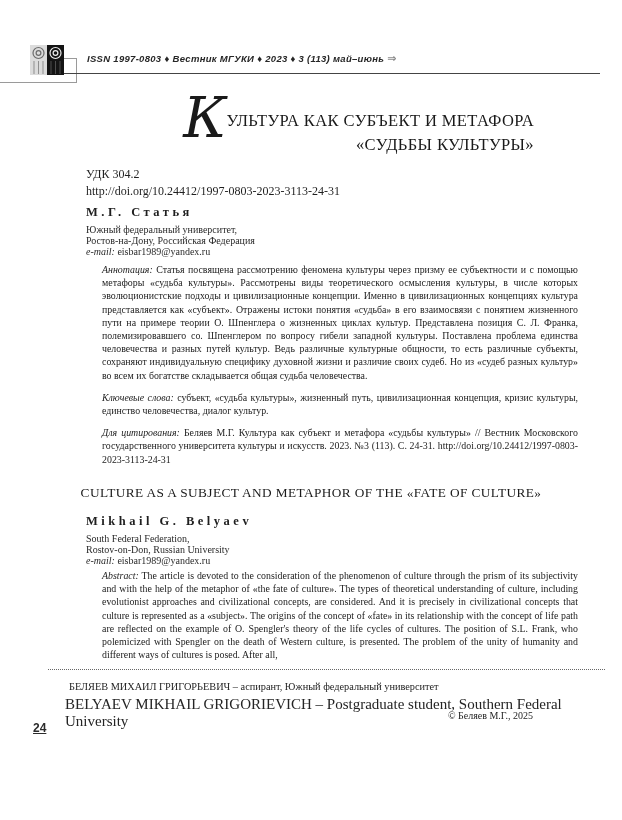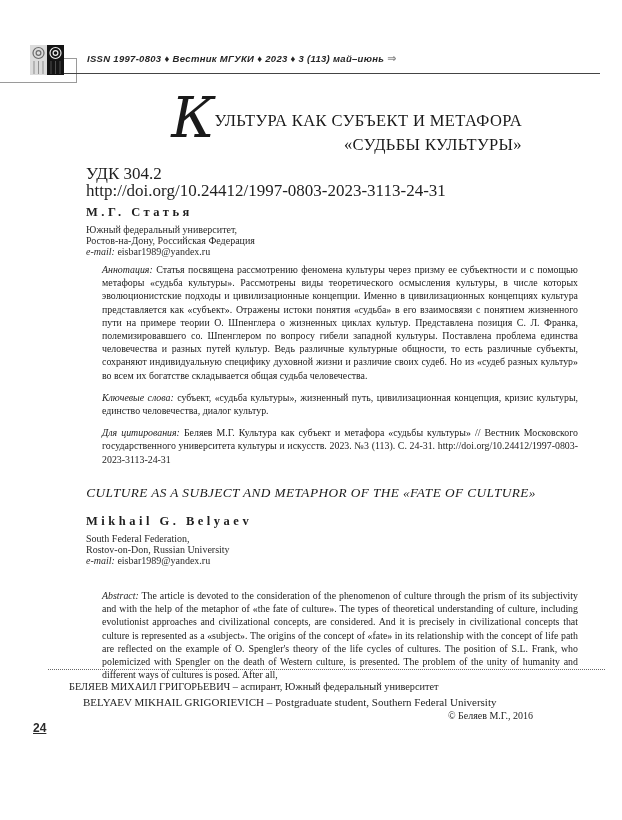--- a/index.html
+++ b/index.html
@@ -11,49 +11,49 @@
   .issn{left:87px;top:52px;font-family:"Liberation Sans","DejaVu Sans",sans-serif;
         font-weight:bold;font-style:italic;font-size:9.5px;letter-spacing:.3px;color:#262626;}
   .issn .arrow{color:#8a8a8a;font-style:normal;font-size:11px;}
   .header-rule{left:33px;top:73px;width:567px;border-top:1.6px solid #444;}
   .bracket-box{left:0;top:58px;width:76px;height:24px;
                border-right:1px solid #9a9a9a;border-bottom:1px solid #9a9a9a;}
   .bracket-top{left:63px;top:58px;width:13px;border-top:1px solid #9a9a9a;}
   .logo{left:30px;top:45px;width:34px;height:30px;}
 
   
-  .title-block{top:112px;right:100px;text-align:right;font-size:16.5px;
+  .title-block{top:112px;right:88px;text-align:right;font-size:16.5px;
                letter-spacing:.4px;color:#1a1a1a;}
   .title-line1{line-height:18px;white-space:nowrap;}
   .dropcap{font-family:"DejaVu Serif",serif;font-style:italic;font-weight:normal;
            font-size:56px;line-height:0;vertical-align:-11px;letter-spacing:-3px;
            padding-right:3px;}
   .title-line2{margin-top:5px;text-align:right;}
 
   
-  .udc-block{left:86px;top:166px;font-size:17px;line-height:16.5px;}
+  .udc-block{left:86px;top:166px;font-size:12px;line-height:16.5px;}
   .author-ru{left:86px;top:205px;}
   .author-en{left:86px;top:514px;}
   .author-name{font-weight:bold;font-size:12.5px;letter-spacing:3.5px;margin-bottom:5px;}
   .aff-line{font-size:10px;line-height:10.8px;color:#2a2a2a;}
   .ital{font-style:italic;}
 
   
   .ru-block{left:102px;top:263px;width:476px;}
-  .en-block{left:102px;top:569px;width:476px;margin-top:20px;}
+  .en-block{left:102px;top:569px;width:476px;}
   .para{margin:0 0 9px 0;font-size:9.9px;line-height:13.2px;text-align:justify;color:#222;font-family:Liberation Serif, serif;}
 
   
-  .title-en{left:0;top:485px;width:622px;text-align:center;font-style:italic;
+  .title-en{left:0;top:485px;width:622px;text-align:center;
             font-size:13.3px;letter-spacing:.4px;color:#1a1a1a;}
 
   
   .dotted-rule{left:48px;top:669px;width:557px;border-top:1px dotted #666;}
   .footer-ru{left:69px;top:681px;font-size:10.3px;color:#242424;}
-  .footer-en{left:83px;top:696px;font-size:11px;color:#242424;}
+  .footer-en{left:65px;top:696px;font-size:15px;color:#242424;}
   .copyright{right:89px;top:710px;font-size:10px;color:#242424;}
   .page-number{left:33px;top:721px;font-family:"Liberation Sans","DejaVu Sans",sans-serif;
                font-weight:bold;font-size:12px;color:#2b2b2b;text-decoration:underline;}
 </style>
 </head>
 <body>
 
 <div>
 
   <div class="abs bracket-box"></div>
@@ -130,16 +130,16 @@
     </div>
   </div>
 
   <div class="abs en-block">
     <p class="para"><span class="ital">Abstract:</span> <span>The article is devoted to the consideration of the phenomenon of culture through the prism of its subjectivity and with the help of the metaphor of «the fate of culture». The types of theoretical understanding of culture, including evolutionist approaches and civilizational concepts, are considered. And it is precisely in civilizational concepts that culture is represented as a «subject». The origins of the concept of «fate» in its relationship with the concept of life path are reflected on the example of O. Spengler's theory of the life cycles of cultures. The position of S.L. Frank, who polemicized with Spengler on the death of Western culture, is presented. The problem of the unity of humanity and different ways of cultures is posed. After all,</span></p>
   </div>
 
   <div class="abs dotted-rule"></div>
   <div class="abs footer-ru">БЕЛЯЕВ МИХАИЛ ГРИГОРЬЕВИЧ – аспирант, Южный федеральный университет</div>
   <div class="abs footer-en">BELYAEV MIKHAIL GRIGORIEVICH – Postgraduate student, Southern Federal University</div>
-  <div class="abs copyright">© Беляев М.Г., 2016</div>
+  <div class="abs copyright">© Беляев М.Г., 2025</div>
   <div class="abs page-number">24</div>
 
 </div>
 
 </body></html>

